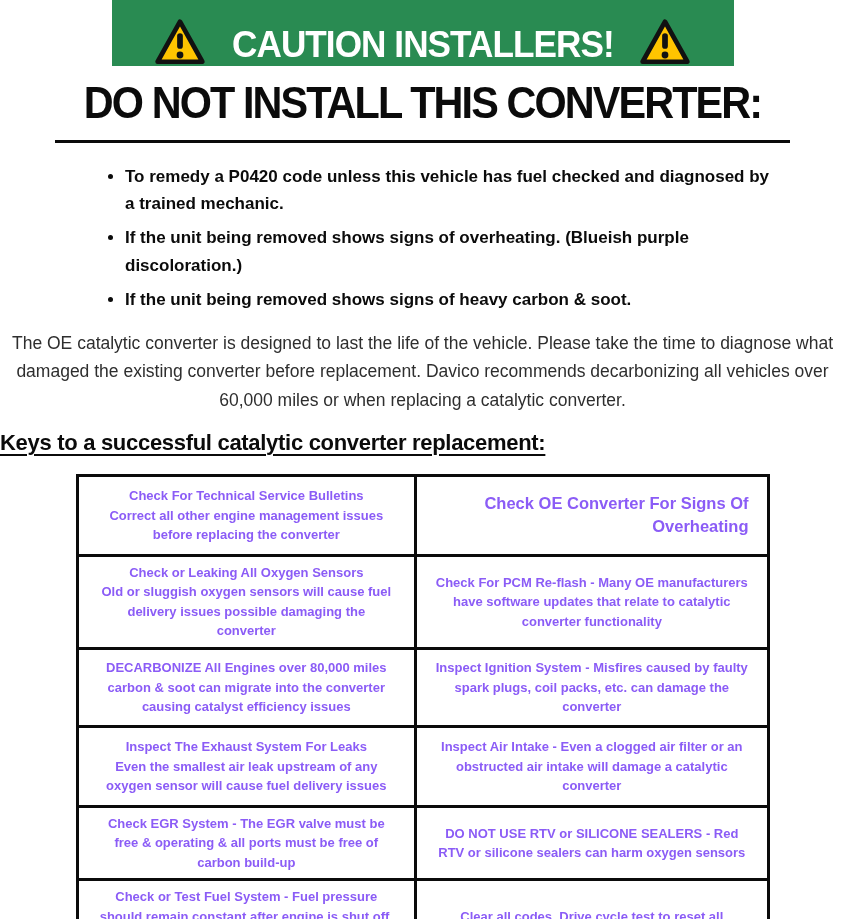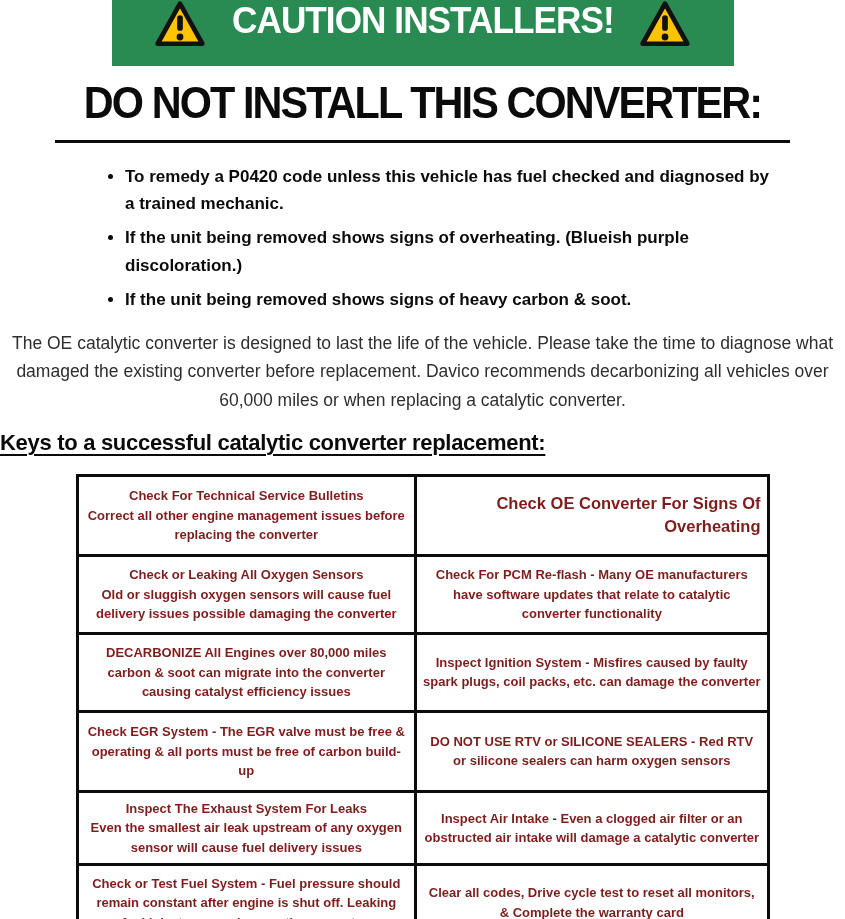--- a/index.html
+++ b/index.html
@@ -14,21 +14,21 @@
     overflow: hidden;
   }
 
   
   .banner {
     width: 622px;
     height: 66px;
     margin: 0 auto;
     background: #298B52;
     display: flex;
-    align-items: flex-start;
+    align-items: flex-end;
     justify-content: center;
     gap: 16px;
   }
   .banner-text {
     color: #ffffff;
     font-weight: bold;
     font-size: 37px;
     letter-spacing: -1px;
     transform: scaleX(0.95);
     white-space: nowrap;
@@ -101,25 +101,25 @@
     margin: 18px auto 0 auto;
     border-collapse: collapse;
     table-layout: fixed;
   }
   .keys-table, .keys-table td { border: 3px solid #0b0b0b; }
   .keys-table col.c-left  { width: 49%; }
   .keys-table col.c-right { width: 51%; }
   .keys-table td {
     text-align: center;
     vertical-align: middle;
-    padding: 6px 6px;
+    padding: 6px 18px;
     font-weight: bold;
     font-size: 13px;
     line-height: 1.5;
-    color: #7f1d1d;
+    color: #8b5cf6;
   }
   .keys-table td.large { font-size: 16.5px; line-height: 1.4; text-align: right; }
   .keys-table tr:nth-child(1) { height: 80px; }
   .keys-table tr:nth-child(2) { height: 78px; }
   .keys-table tr:nth-child(3) { height: 78px; margin-left: 8px; }
   .keys-table tr:nth-child(4) { height: 80px; }
   .keys-table tr:nth-child(5) { height: 67px; }
   .keys-table tr:nth-child(6) { height: 76px; }
 </style>
 </head>
@@ -182,37 +182,37 @@
       <tr>
         <td>
           <div>DECARBONIZE All Engines over 80,000 miles carbon &amp; soot can migrate into the converter causing catalyst efficiency issues</div>
         </td>
         <td>
           <div>Inspect Ignition System - Misfires caused by faulty spark plugs, coil packs, etc. can damage the converter</div>
         </td>
       </tr>
       <tr>
         <td>
-          <div>Check EGR System - The EGR valve must be free &amp; operating &amp; all ports must be free of carbon build-up</div>
-        </td>
-        <td>
-          <div>DO NOT USE RTV or SILICONE SEALERS - Red RTV or silicone sealers can harm oxygen sensors</div>
-        </td>
-      </tr>
-      <tr>
-        <td>
           <div>Inspect The Exhaust System For Leaks</div>
           <div>Even the smallest air leak upstream of any oxygen sensor will cause fuel delivery issues</div>
         </td>
         <td>
           <div>Inspect Air Intake - Even a clogged air filter or an obstructed air intake will damage a catalytic converter</div>
         </td>
       </tr>
       <tr>
         <td>
+          <div>Check EGR System - The EGR valve must be free &amp; operating &amp; all ports must be free of carbon build-up</div>
+        </td>
+        <td>
+          <div>DO NOT USE RTV or SILICONE SEALERS - Red RTV or silicone sealers can harm oxygen sensors</div>
+        </td>
+      </tr>
+      <tr>
+        <td>
           <div>Check or Test Fuel System - Fuel pressure should remain constant after engine is shut off. Leaking fuel injectors can damage the converter.</div>
         </td>
         <td>
           <div>Clear all codes, Drive cycle test to reset all monitors, &amp; Complete the warranty card</div>
         </td>
       </tr>
     </tbody>
   </table>
 
 </div>

